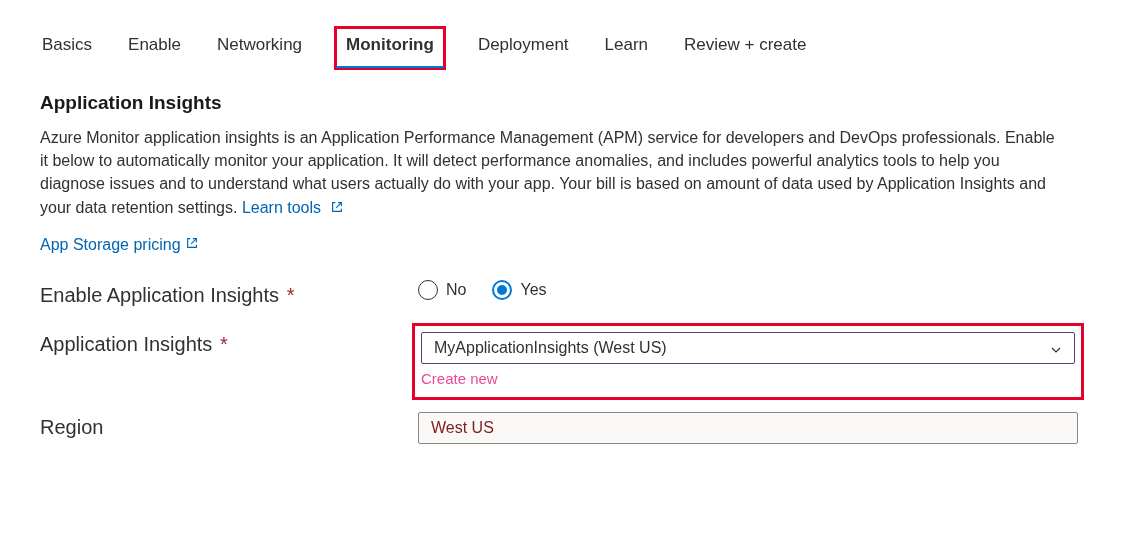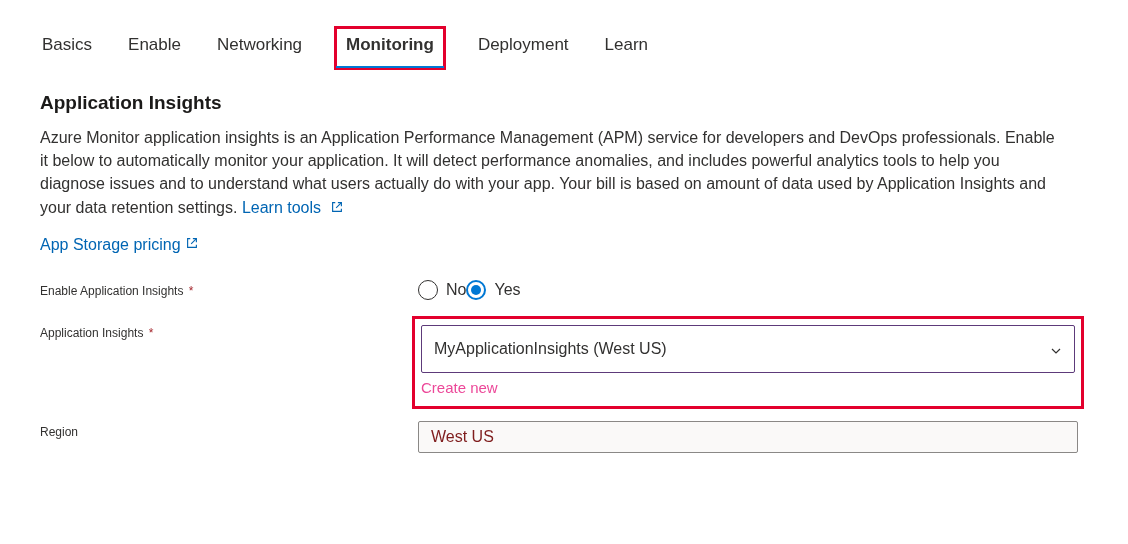--- a/index.html
+++ b/index.html
@@ -75,34 +75,35 @@
       margin-bottom: 26px;
       cursor: pointer;
     }
     .form-row {
       display: flex;
       align-items: flex-start;
       margin-bottom: 22px;
     }
     .form-label {
       width: 378px;
-      font-size: 12px;
+      font-size: 20px;
       color: #323130;
       padding-top: 4px;
       flex-shrink: 0;
     }
     .required {
       color: #a4262c;
       margin-left: 2px;
     }
     .form-control {
       flex: 0 0 660px;
     }
     .radio-group {
       display: flex;
+      gap: 26px;
       align-items: center;
       text-align: right;
     }
     .radio {
       display: flex;
       align-items: center;
       gap: 8px;
       cursor: pointer;
     }
     .radio-circle {
@@ -127,21 +128,21 @@
     }
     .radio.checked .radio-dot { display: block; }
     .radio-label {
       font-size: 16px;
       color: #323130;
     }
     .dropdown {
       display: flex;
       align-items: center;
       justify-content: space-between;
-      height: 48px;
+      height: 32px;
       border: 1px solid #5d3a7a;
       border-radius: 2px;
       padding: 0 12px;
       background: #fff;
       cursor: pointer;
       font-size: 16px;
     }
     .dropdown .chevron {
       width: 12px;
       height: 12px;
@@ -175,20 +176,21 @@
 
 
 
 <div class="tabs">
   <div class="tab">Basics</div>
   <div class="tab">Enable</div>
   <div class="tab">Networking</div>
   <div class="tab active highlighted">Monitoring</div>
   <div class="tab">Deployment</div>
   <div class="tab">Learn</div>
+  <div class="tab">Review + create</div>
 </div>
 
 <h2 class="section-heading">Application Insights</h2>
 
 <p class="section-description">
   <span>Azure Monitor application insights is an Application Performance Management (APM) service for developers and DevOps professionals. Enable it below to automatically monitor your application. It will detect performance anomalies, and includes powerful analytics tools to help you diagnose issues and to understand what users actually do with your app. Your bill is based on amount of data used by Application Insights and your data retention settings.  </span>
   <a class="link">
     <span>Learn tools</span>
     <span class="ext-icon">
       <svg width="14" height="14" viewBox="0 0 16 16" fill="none" stroke="#0065b3" stroke-width="1.3">

